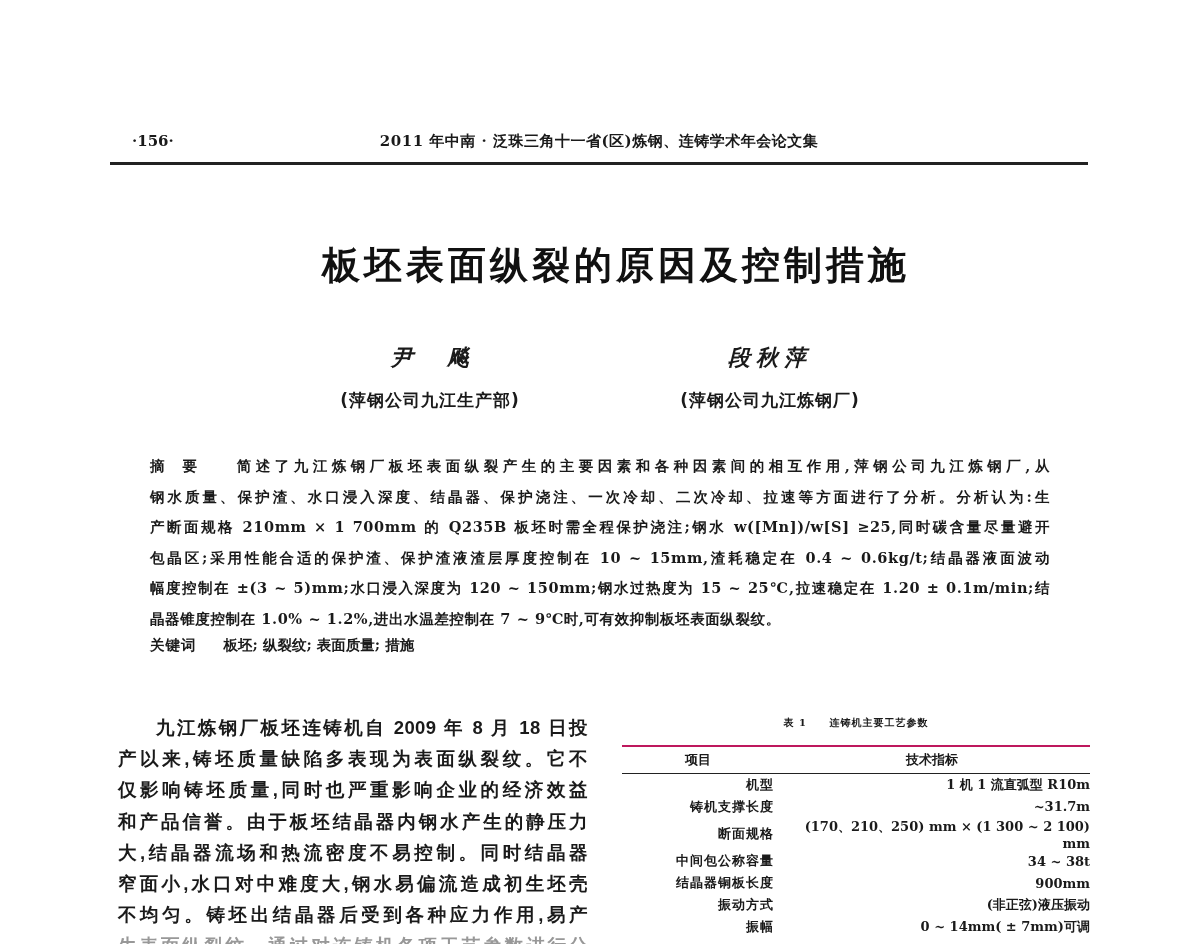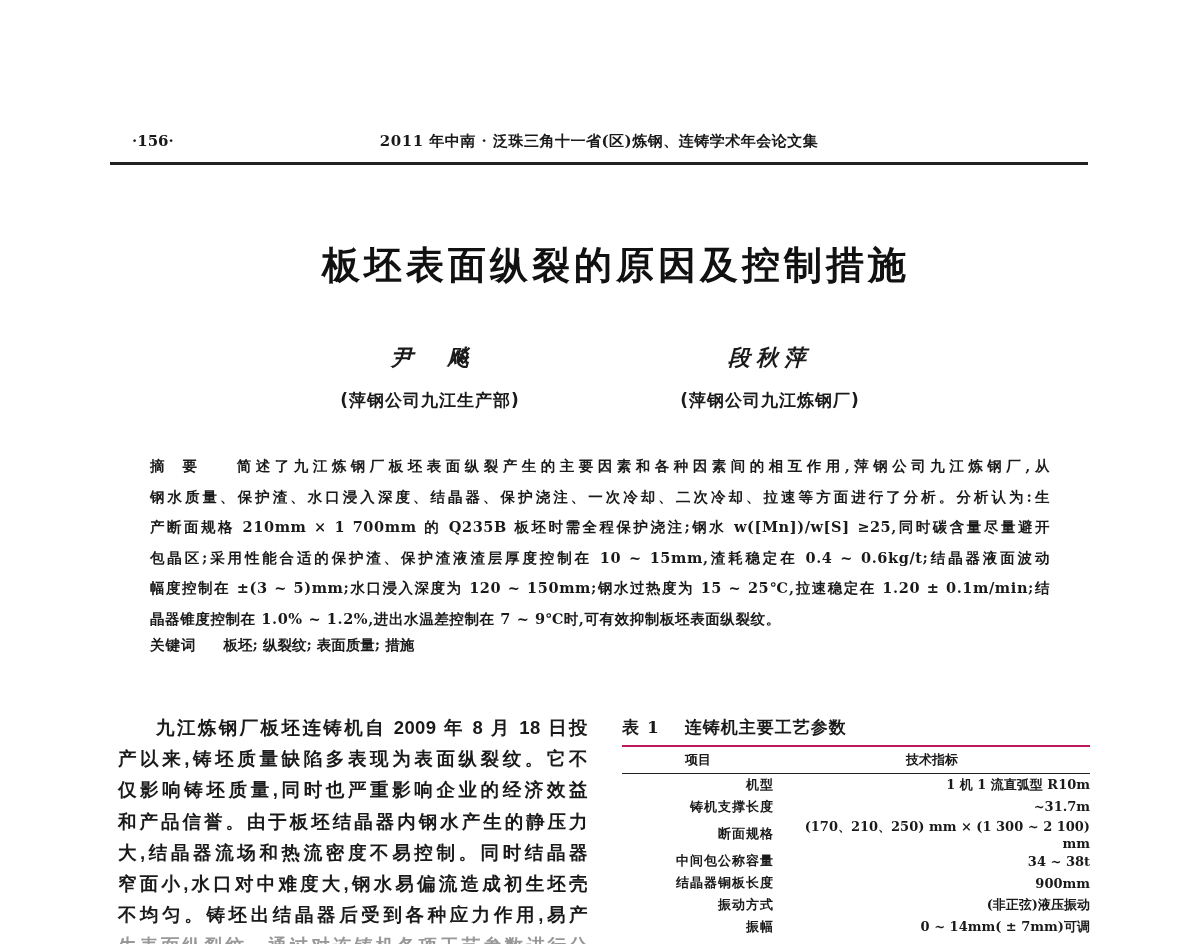--- a/index.html
+++ b/index.html
@@ -52,22 +52,22 @@
   .keywords-label { margin-right: 22px; letter-spacing: 1px; }
   .body-text {
     position: absolute; left: 110px; top: 712px; width: 470px;
     font-family: Liberation Sans, sans-serif;
     font-size: 18.5px; line-height: 31.2px; font-weight: bold; letter-spacing: 0.4px; margin-left: 8px;
   }
   .body-text .line { display: block; white-space: nowrap; text-align: justify; text-align-last: justify; }
   .body-text .line.indent { padding-left: 38px; }
   .body-text .line.cut { color: #444; opacity: 0.55; height: 14px; overflow: hidden; }
   .table-caption {
-    position: absolute; left: 622px; top: 716px; width: 468px; 
-    font-size: 17px; font-weight: bold; letter-spacing: 1px;
+    position: absolute; left: 622px; top: 716px; width: 468px; text-align: center;
+    font-size: 10px; font-weight: bold; letter-spacing: 1px;
   }
   .table-caption .cap-num { margin-right: 18px; }
   .param-table {
     position: absolute; left: 622px; top: 745px; width: 468px;
     border-collapse: collapse; font-size: 13px; font-weight: bold;
   }
   .param-table thead tr { border-top: 2px solid #be185d; border-bottom: 1.5px solid #222; }
   .param-table th { height: 24px; font-size: 13px; font-weight: bold; }
   .param-table th.c1 { width: 150px; text-align: center; }
   .param-table th.c2 { text-align: center; }

